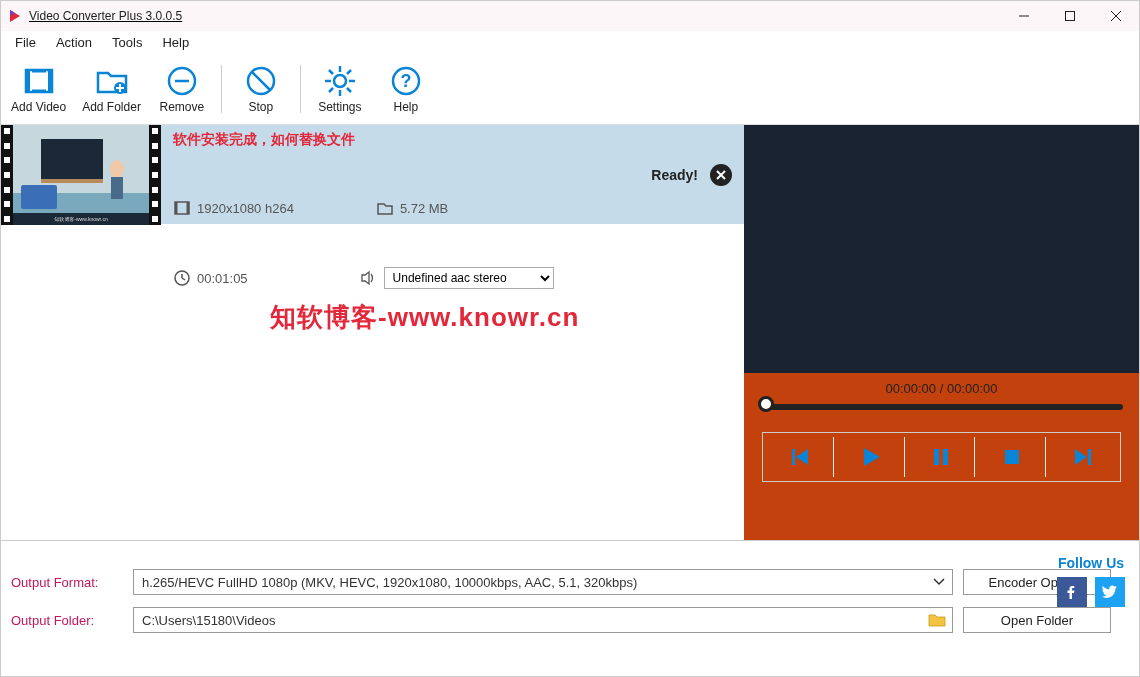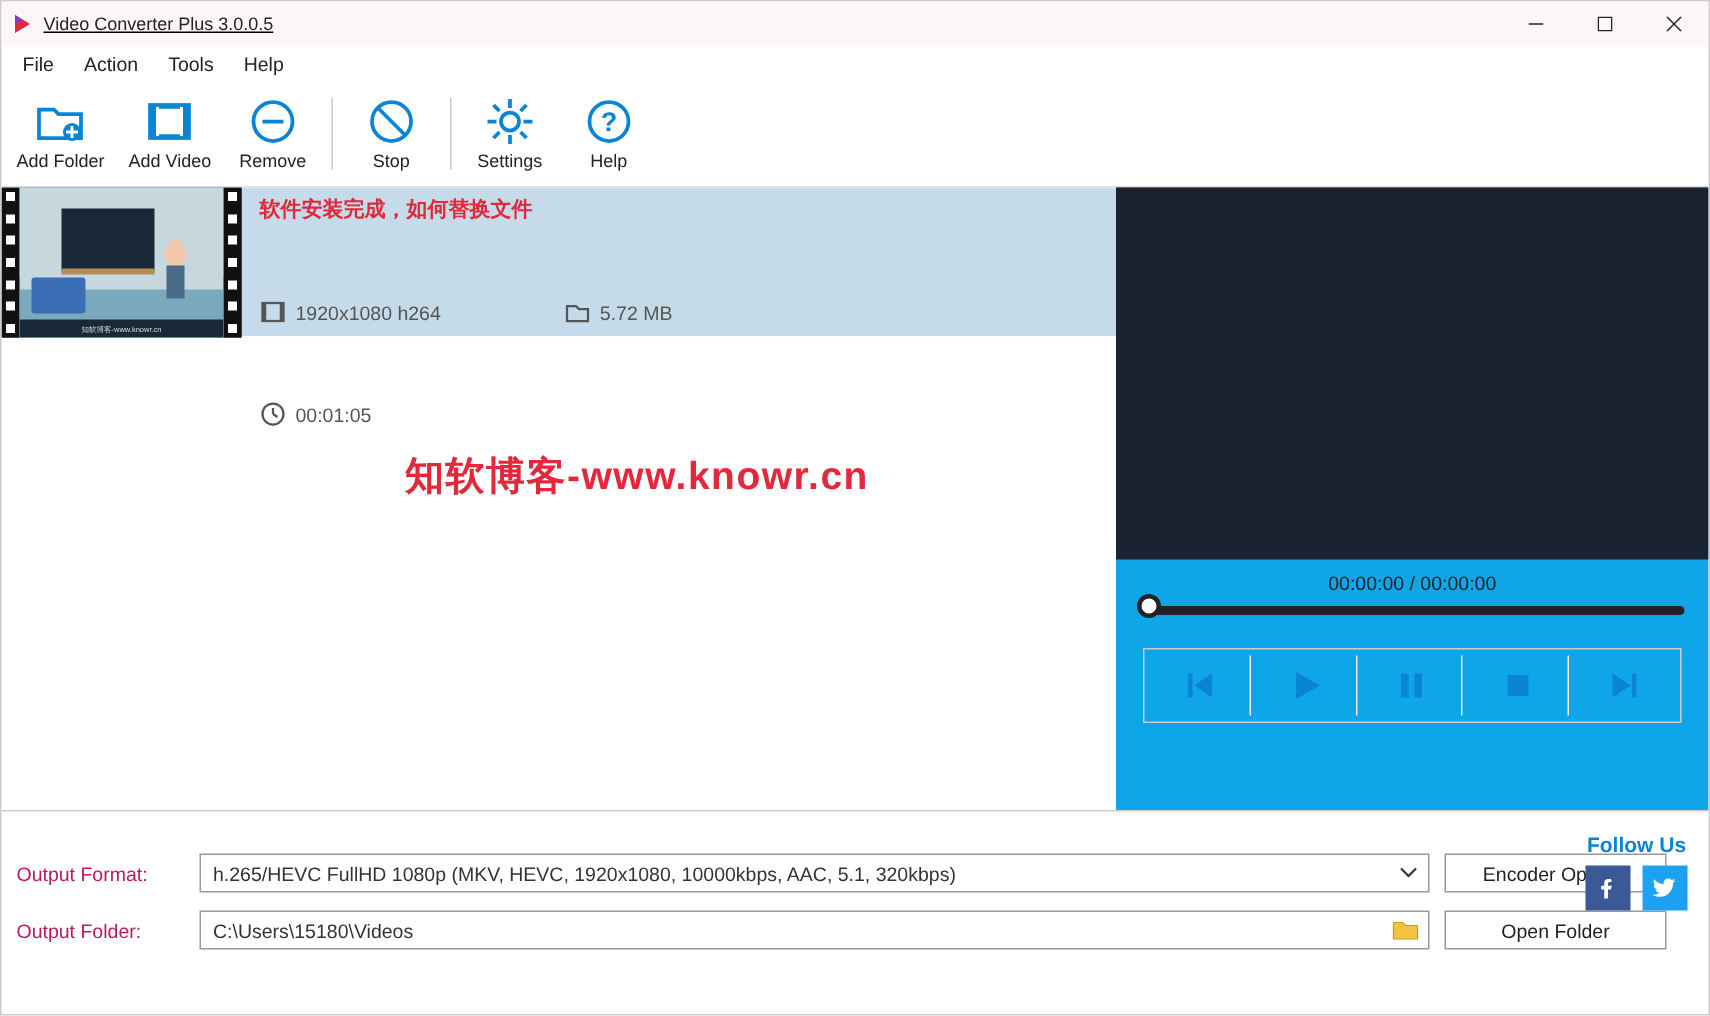--- a/index.html
+++ b/index.html
@@ -29,21 +29,21 @@
 .thumb-img { flex: 1; background: linear-gradient(#b8cfd9 0%, #b8cfd9 60%, #6fa0b0 60%, #6fa0b0 100%); position: relative; }
 .item-info { flex: 1; padding: 6px 12px; display: flex; flex-direction: column; gap: 8px; }
 .item-title { color: #e2283a; font-size: 14px; font-weight: bold; }
 .item-meta { display: flex; align-items: center; gap: 22px; font-size: 13px; color: #555; margin-top: 42px; }
 .item-meta .meta { display: flex; align-items: center; gap: 6px; }
 .audio-select { border: 1px solid #aaa; background: #fff; font-size: 12px; padding: 2px 4px; width: 170px; }
 .item-status { width: 130px; display: flex; align-items: center; justify-content: flex-end; gap: 12px; padding-right: 12px; }
 .item-status .ready { font-size: 14px; font-weight: bold; color: #222; }
 .close-circle { width: 22px; height: 22px; border-radius: 50%; background: #222; display: flex; align-items: center; justify-content: center; cursor: pointer; }
 
-.preview-area { width: 395px; background: #0ea5e9; display: flex; flex-direction: column; padding: 0 0 6px 0; }
+.preview-area { width: 395px; background: #c2410c; display: flex; flex-direction: column; padding: 0 0 6px 0; }
 .preview-video { height: 248px; background: #1a2332; margin: 0; }
 .time-display { text-align: center; font-size: 13px; color: #222; margin: 8px 0; }
 .seek-wrap { padding: 0 16px; margin-bottom: 12px; }
 .seek-bar { height: 6px; background: #222; border-radius: 3px; position: relative; }
 .seek-thumb { width: 16px; height: 16px; border-radius: 50%; background: #fff; border: 3px solid #222; position: absolute; left: -2px; top: -8px; }
 .media-controls { display: flex; gap: 4px; justify-content: center; padding: 0 12px; margin-top: 10px; border: 1px solid #ccc; margin: 10px 18px 0 18px; padding: 4px; }
 .media-btn { flex: 1; height: 40px; display: flex; align-items: center; justify-content: center; cursor: pointer; border-right: 1px solid #eee; }
 .media-btn:last-child { border-right: none; }
 
 .watermark { position: absolute; left: 270px; top: 300px; color: #e2283a; font-size: 26px; font-weight: bold; font-family: "Microsoft YaHei", sans-serif; letter-spacing: 1px; pointer-events: none; }
@@ -98,39 +98,39 @@
   <span>File</span>
   <span>Action</span>
   <span>Tools</span>
   <span>Help</span>
 </div>
 
 <div class="toolbar">
   <div class="tool-btn">
     <span class="icon">
       <svg width="34" height="34" viewBox="0 0 34 34">
-          <path d="M3 9 h10 l3 3 h15 v16 h-28 z" fill="none" stroke="#0a84d6" stroke-width="2.5"></path>
-          <circle cx="25" cy="24" r="6" fill="#0a84d6"></circle>
-          <line x1="25" y1="20" x2="25" y2="28" stroke="#fff" stroke-width="2"></line>
-          <line x1="21" y1="24" x2="29" y2="24" stroke="#fff" stroke-width="2"></line>
-        </svg>
-    </span>
-    <span class="label">Add Folder</span>
-  </div>
-  <div class="tool-btn">
-    <span class="icon">
-      <svg width="34" height="34" viewBox="0 0 34 34">
           <rect x="4" y="6" width="26" height="22" fill="none" stroke="#0a84d6" stroke-width="2.5"></rect>
           <rect x="4" y="6" width="4" height="22" fill="#0a84d6"></rect>
           <rect x="26" y="6" width="4" height="22" fill="#0a84d6"></rect>
           <rect x="10" y="6" width="14" height="2.5" fill="#0a84d6"></rect>
           <rect x="10" y="25.5" width="14" height="2.5" fill="#0a84d6"></rect>
         </svg>
     </span>
     <span class="label">Add Video</span>
+  </div>
+  <div class="tool-btn">
+    <span class="icon">
+      <svg width="34" height="34" viewBox="0 0 34 34">
+          <path d="M3 9 h10 l3 3 h15 v16 h-28 z" fill="none" stroke="#0a84d6" stroke-width="2.5"></path>
+          <circle cx="25" cy="24" r="6" fill="#0a84d6"></circle>
+          <line x1="25" y1="20" x2="25" y2="28" stroke="#fff" stroke-width="2"></line>
+          <line x1="21" y1="24" x2="29" y2="24" stroke="#fff" stroke-width="2"></line>
+        </svg>
+    </span>
+    <span class="label">Add Folder</span>
   </div>
   <div class="tool-btn">
     <span class="icon">
       <svg width="34" height="34" viewBox="0 0 34 34">
           <circle cx="17" cy="17" r="13" fill="none" stroke="#0a84d6" stroke-width="2.5"></circle>
           <line x1="10" y1="17" x2="24" y2="17" stroke="#0a84d6" stroke-width="2.5"></line>
         </svg>
     </span>
     <span class="label">Remove</span>
   </div>
@@ -236,21 +236,41 @@
           <div class="meta">
             <span>
                 <svg width="18" height="18" viewBox="0 0 18 18">
                   <circle cx="9" cy="9" r="7" fill="none" stroke="#555" stroke-width="1.5"></circle>
                   <line x1="9" y1="9" x2="9" y2="5" stroke="#555" stroke-width="1.5"></line>
                   <line x1="9" y1="9" x2="12" y2="11" stroke="#555" stroke-width="1.5"></line>
                 </svg>
               </span>
             <span>00:01:05</span>
           </div>
-        </div>
+          <div class="meta" style="margin-left:90px">
+            <span>
+                <svg width="18" height="18" viewBox="0 0 18 18">
+                  <polygon points="2,6 5,6 9,3 9,15 5,12 2,12" fill="none" stroke="#555" stroke-width="1.3"></polygon>
+                  <path d="M11 5 Q14 9 11 13" fill="none" stroke="#555" stroke-width="1.3"></path>
+                </svg>
+              </span>
+            <select class="audio-select">
+              <option>Undefined aac stereo</option>
+            </select>
+          </div>
+        </div>
+      </div>
+      <div class="item-status">
+        <span class="ready">Ready!</span>
+        <span class="close-circle">
+          <svg width="12" height="12">
+              <line x1="2" y1="2" x2="10" y2="10" stroke="#fff" stroke-width="2"></line>
+              <line x1="10" y1="2" x2="2" y2="10" stroke="#fff" stroke-width="2"></line>
+            </svg>
+        </span>
       </div>
     </div>
   </div>
 
   <div class="preview-area">
     <div class="preview-video"></div>
     <div class="time-display">00:00:00 / 00:00:00</div>
     <div class="seek-wrap">
       <div class="seek-bar">
         <div class="seek-thumb"></div>

